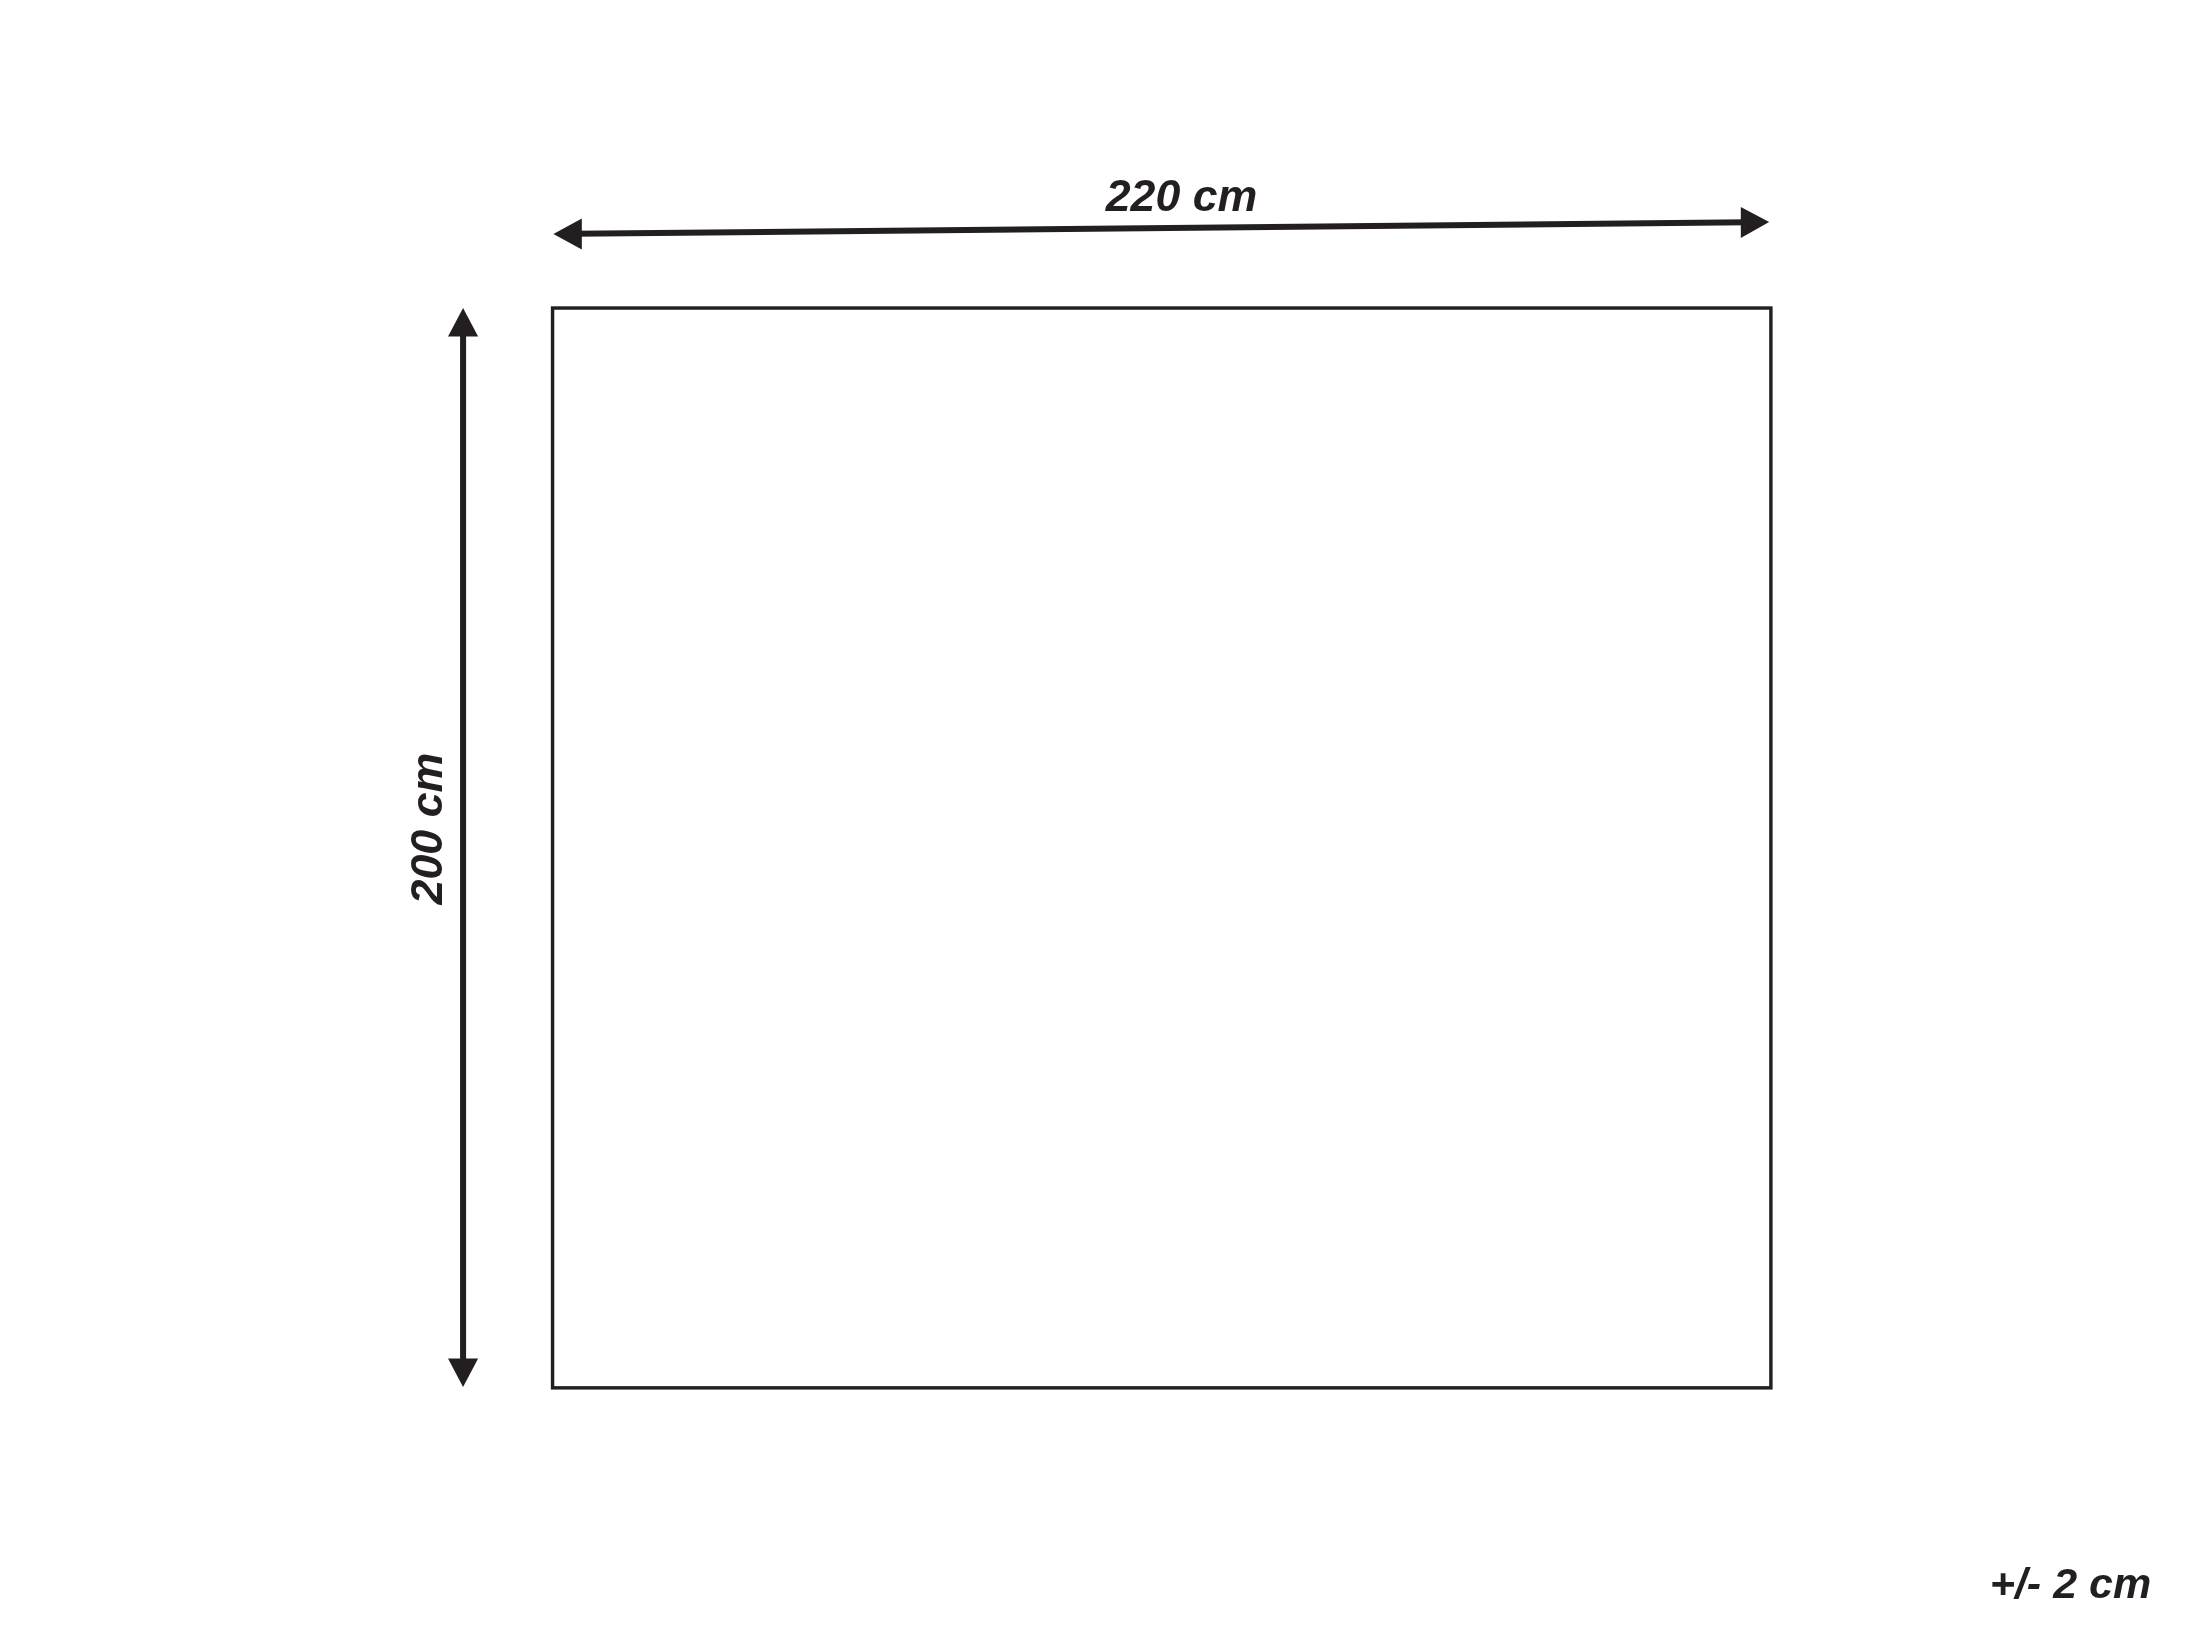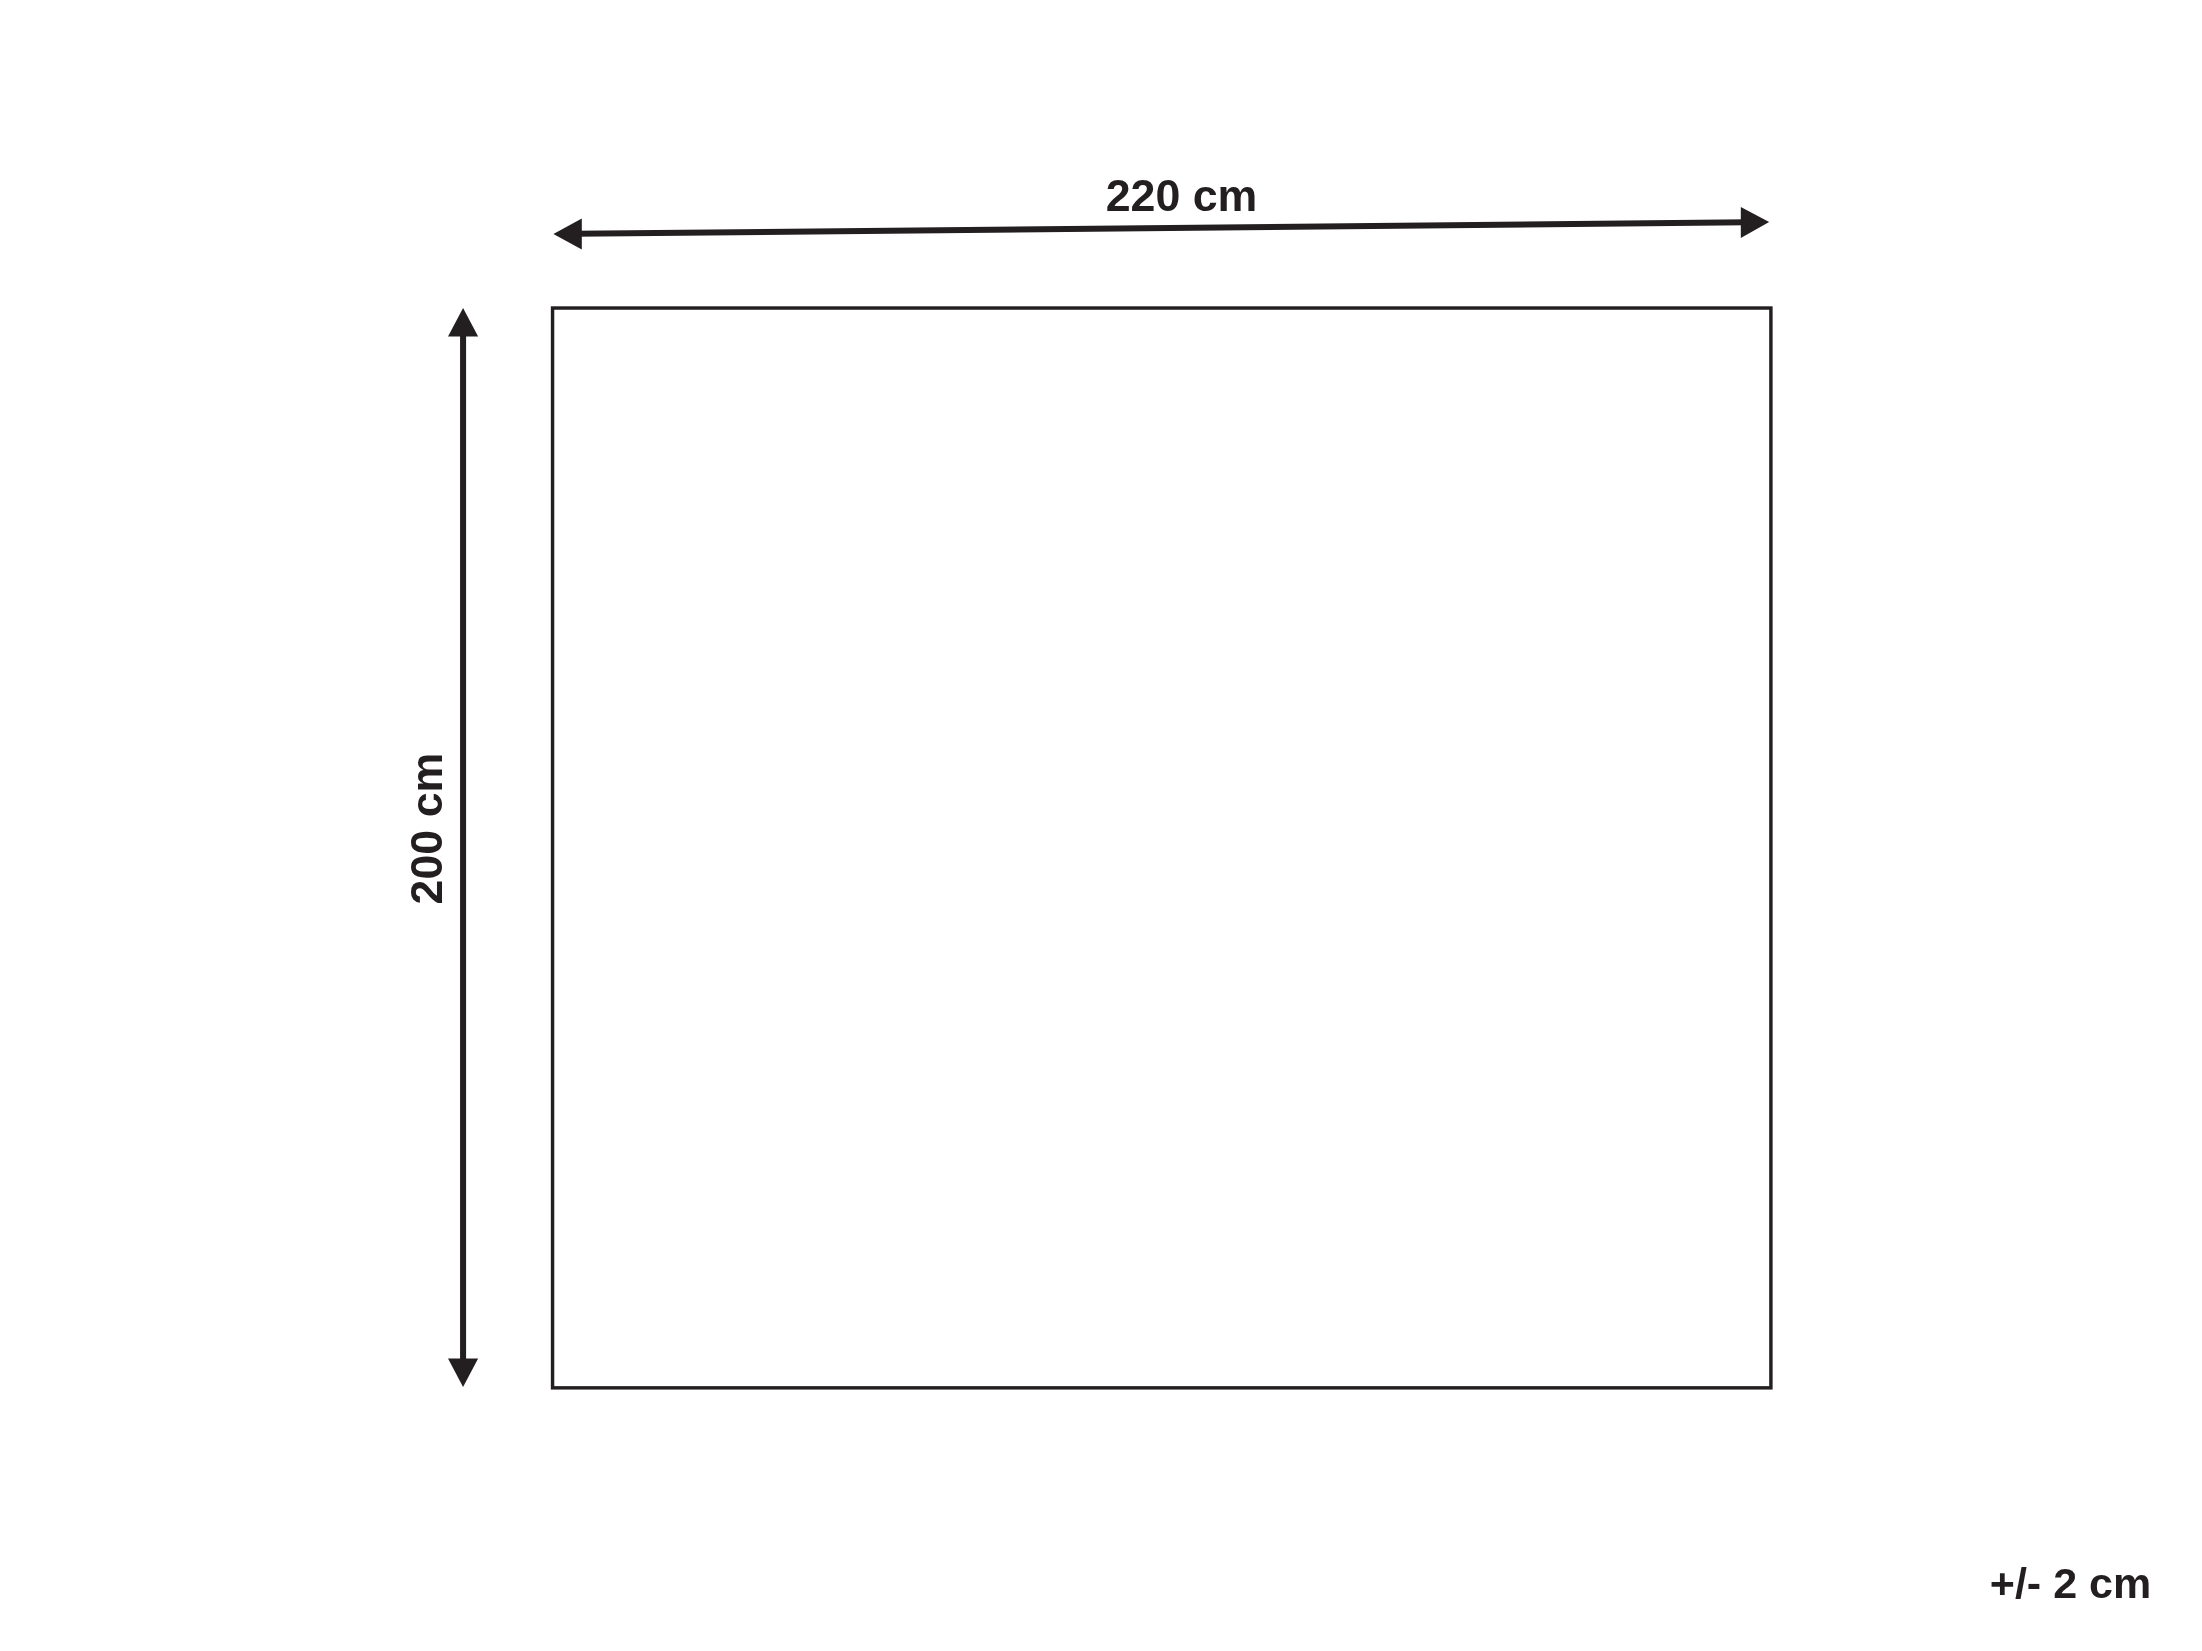--- a/index.html
+++ b/index.html
@@ -7,20 +7,21 @@
     padding: 0;
     background: #ffffff;
   }
   .stage {
     position: relative;
     width: 2203px;
     height: 1652px;
     background: #ffffff;
     overflow: hidden;
     font-family: "Liberation Sans", sans-serif;
+    font-style: italic;
   }
   svg.diagram {
     display: block;
     width: 2203px;
     height: 1652px;
   }
   .dim-label {
     font-family: "Liberation Sans", sans-serif;
     font-weight: 700;
     fill: #231f20;

